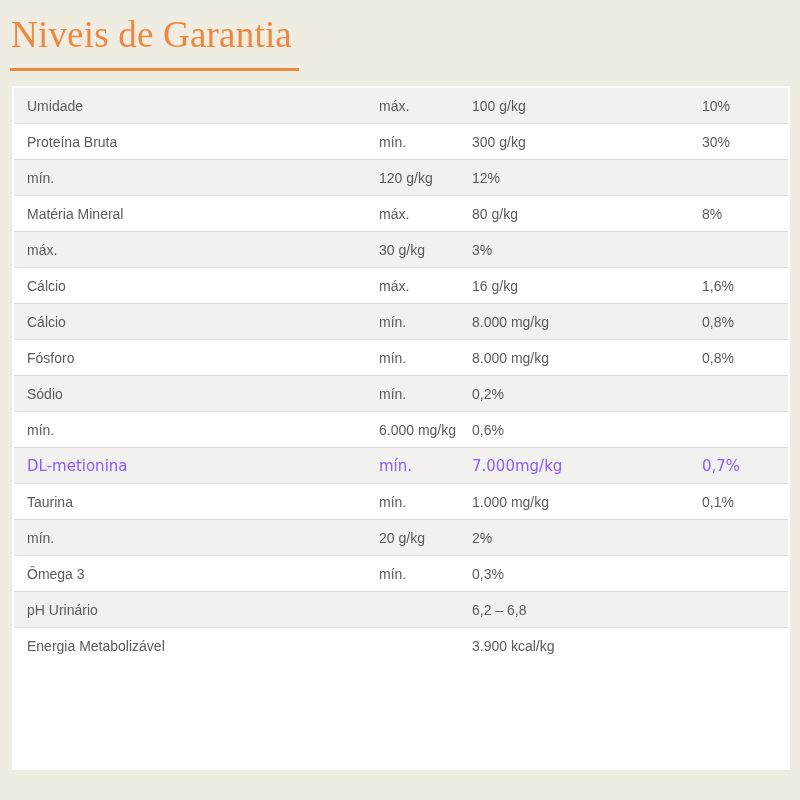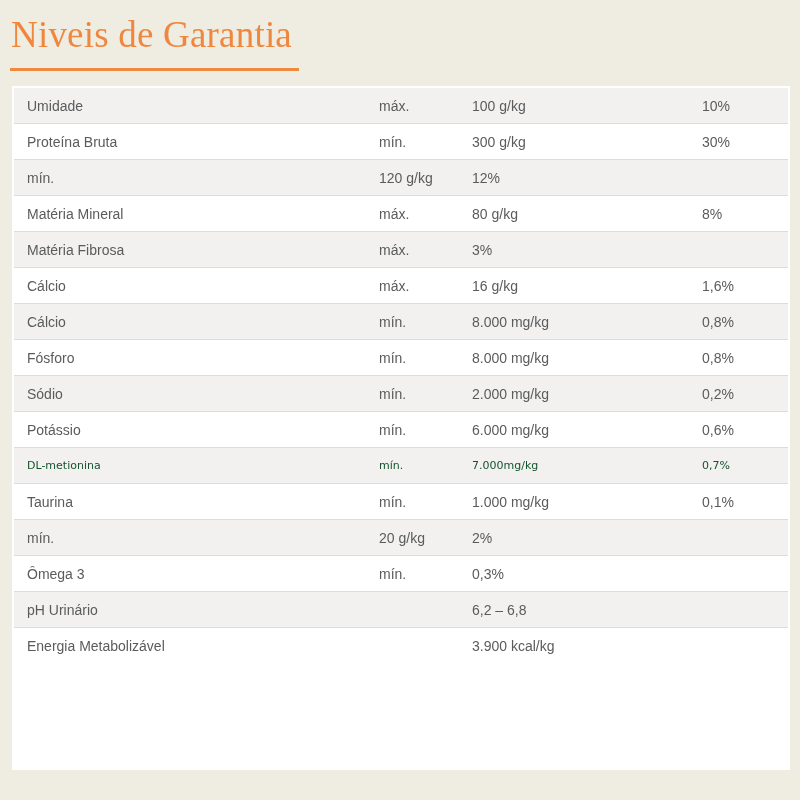--- a/index.html
+++ b/index.html
@@ -41,22 +41,22 @@
     padding-left: 13px;
     font-size: 14px;
     color: #5a5b5d;
     border-bottom: 1px solid #dcdcda;
     background: #ffffff;
   }
   .row:last-child { border-bottom: none; }
   .row.odd { background: #f2f1ef; }
   .row.alt-font {
     font-family: "DejaVu Sans", sans-serif;
-    font-size: 11px;
-    color: #14532d;
+    font-size: 15px;
+    color: #8b5cf6;
   }
   .cell { white-space: nowrap; overflow: hidden; }
 </style>
 </head>
 <body>
 
 <h1 class="page-title">Niveis de Garantia</h1>
 
 <div class="title-underline"></div>
 
@@ -79,22 +79,22 @@
       <span class="cell">120 g/kg</span>
       <span class="cell">12%</span>
     </div>
     <div class="row">
       <span class="cell">Matéria Mineral</span>
       <span class="cell">máx.</span>
       <span class="cell">80 g/kg</span>
       <span class="cell">8%</span>
     </div>
     <div class="row odd">
-      <span class="cell">Matéria Fibrosa</span>
       <span class="cell">máx.</span>
+      <span class="cell">30 g/kg</span>
       <span class="cell">3%</span>
     </div>
     <div class="row">
       <span class="cell">Cálcio</span>
       <span class="cell">máx.</span>
       <span class="cell">16 g/kg</span>
       <span class="cell">1,6%</span>
     </div>
     <div class="row odd">
       <span class="cell">Cálcio</span>
@@ -104,25 +104,23 @@
     </div>
     <div class="row">
       <span class="cell">Fósforo</span>
       <span class="cell">mín.</span>
       <span class="cell">8.000 mg/kg</span>
       <span class="cell">0,8%</span>
     </div>
     <div class="row odd">
       <span class="cell">Sódio</span>
       <span class="cell">mín.</span>
-      <span class="cell">2.000 mg/kg</span>
       <span class="cell">0,2%</span>
     </div>
     <div class="row">
-      <span class="cell">Potássio</span>
       <span class="cell">mín.</span>
       <span class="cell">6.000 mg/kg</span>
       <span class="cell">0,6%</span>
     </div>
     <div class="row odd alt-font">
       <span class="cell">DL-metionina</span>
       <span class="cell">mín.</span>
       <span class="cell">7.000mg/kg</span>
       <span class="cell">0,7%</span>
     </div>

